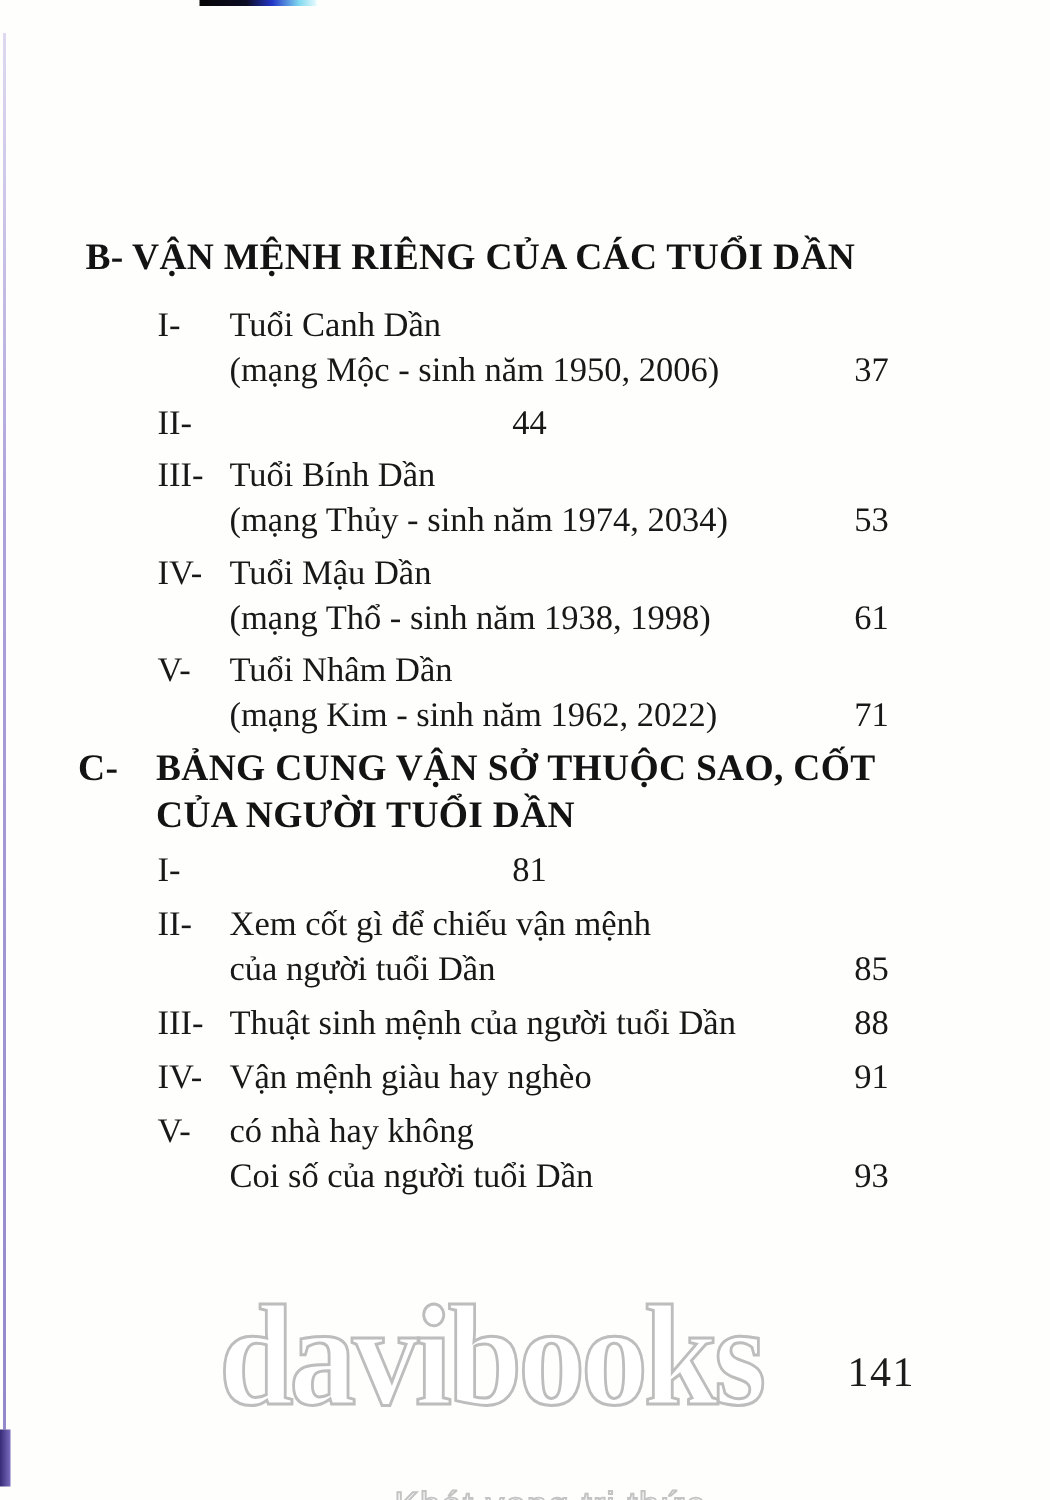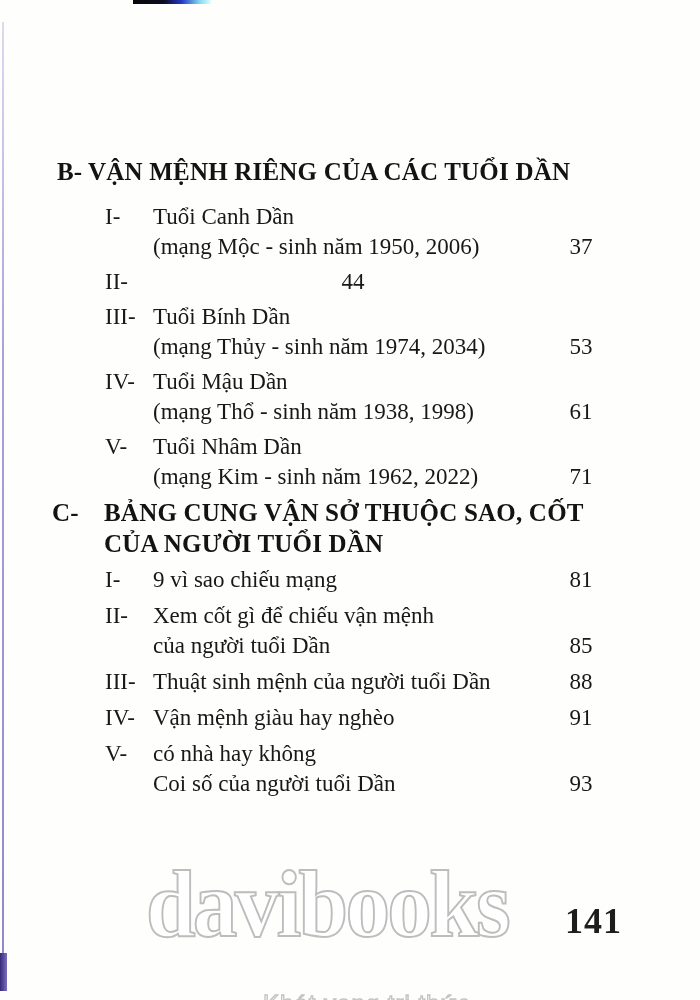--- a/index.html
+++ b/index.html
@@ -94,22 +94,22 @@
     color: #ffffff;
     -webkit-text-stroke: 1.3px #c3c3c3;
     white-space: nowrap;
   }
   @supports not (-webkit-text-stroke: 1px #000) {
     .wm-brand, .wm-tag { color: #d2d2d2; }
   }
   .folio {
     position: absolute;
     left: 565px; top: 900px;
-    font-size: 36px;
-    font-weight: bold;
+    font-size: 28px;
+    font-weight: normal;
     letter-spacing: 1px;
     color: #1d1d1d;
   }
 </style>
 </head>
 <body>
 
 <div class="page">
 
   <div class="top-bar"></div>
@@ -170,23 +170,20 @@
       <span>C-</span>
       <span>
         <div>BẢNG CUNG VẬN SỞ THUỘC SAO, CỐT</div>
         <div>CỦA NGƯỜI TUỔI DẦN</div>
       </span>
     </div>
 
     <div class="sec-c-items">
       <div class="item">
         <div class="num">I-</div>
-        <div class="txt">
-          <div>9 vì sao chiếu mạng</div>
-        </div>
         <div class="pg">81</div>
       </div>
 
       <div class="item">
         <div class="num">II-</div>
         <div class="txt">
           <div>Xem cốt gì để chiếu vận mệnh</div>
           <div>của người tuổi Dần</div>
         </div>
         <div class="pg">85</div>

